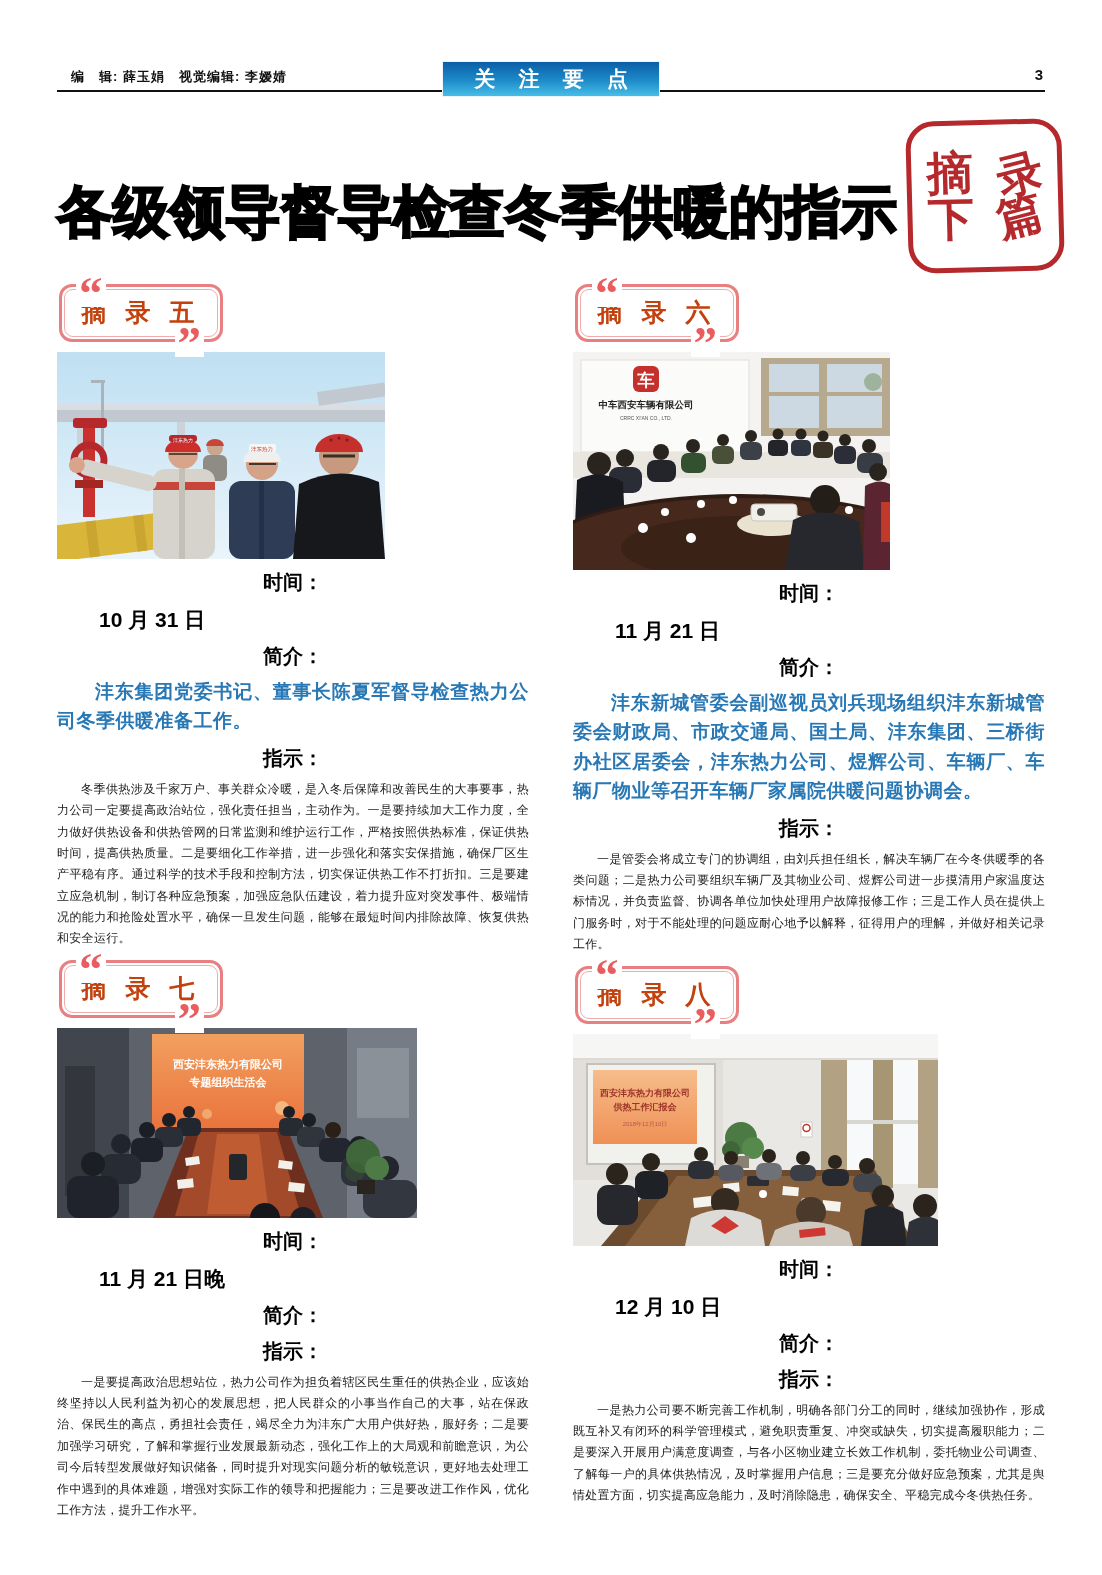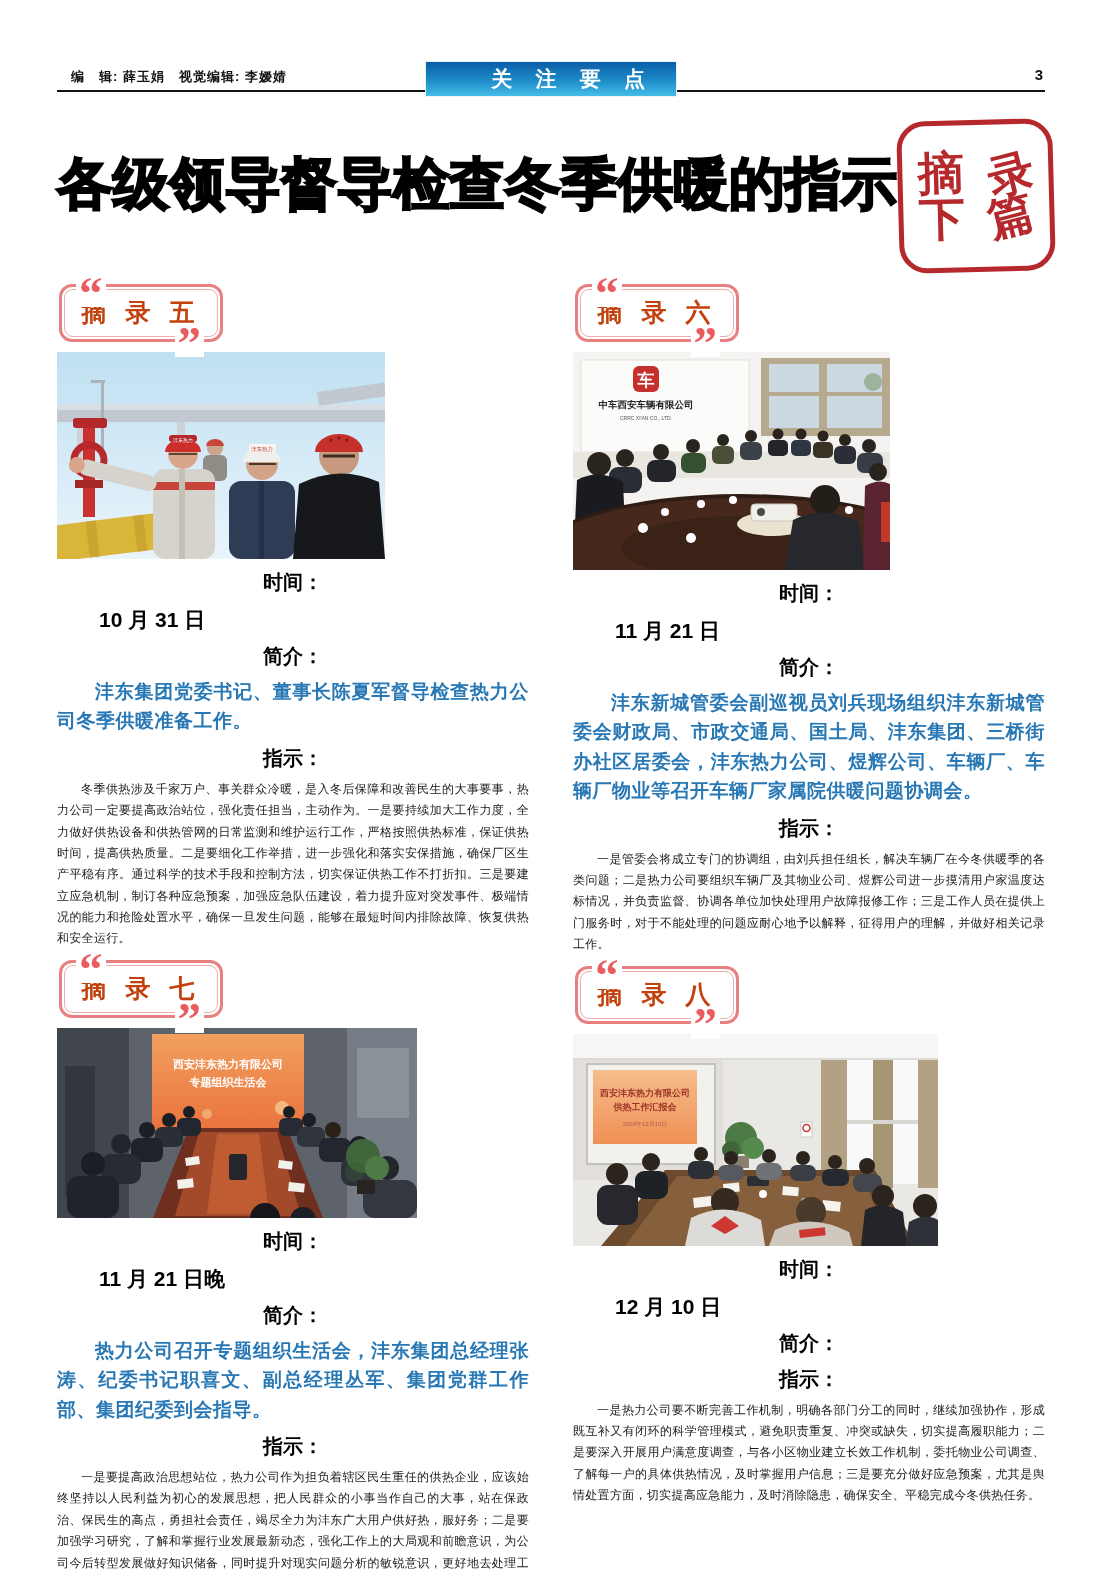--- a/index.html
+++ b/index.html
@@ -13,24 +13,23 @@
   .topbar .rule{position:absolute;left:0;right:0;top:30px;height:2px;background:#111;}
   .editor-line{position:absolute;left:14px;top:8px;font-size:13px;font-weight:bold;letter-spacing:1px;}
   .page-number{position:absolute;right:2px;top:6px;font-size:15px;font-weight:bold;}
   .banner{
     position:absolute;left:50%;top:2px;transform:translateX(-50%);
     width:216px;height:34px;line-height:34px;text-align:center;
     background:linear-gradient(180deg,#0b5ea6 0%,#1d8cc9 55%,#47bde8 100%);
     color:#fff;font-family:"Liberation Serif",serif;font-weight:bold;
     font-size:21px;letter-spacing:9px;text-indent:9px;
     box-shadow:0 0 0 1px #e9f4fb;
-    padding-left:34px;
-  }
-  
-  .title-row{display:flex;align-items:flex-start;padding:0 57px;margin-top:6px;gap:1px;}
+  }
+  
+  .title-row{display:flex;align-items:center;padding:0 57px;margin-top:6px;gap:10px;}
   .main-title{
     flex:1;margin:34px 0 0 0;font-size:56px;font-weight:900;color:#000;
     letter-spacing:0;-webkit-text-stroke:2.2px #000;white-space:nowrap;line-height:1.15;
   }
   .stamp{
     flex:0 0 auto;width:138px;height:130px;border:5px solid #b5282c;border-radius:28px;
     display:grid;grid-template-columns:1fr 1fr;place-items:center;align-content:center;
     transform:rotate(-1.5deg);padding:6px 4px;margin-top:2px;
     font-family:"Liberation Serif",serif;font-weight:bold;color:#b5282c;font-size:46px;line-height:1;
   }
@@ -235,21 +234,20 @@
           <circle cx="298" cy="144" r="10" fill="#39583473"></circle>
           <rect x="300" y="152" width="18" height="14" fill="#2a2420"></rect>
 
           <circle cx="208" cy="190" r="15" fill="#15171c"></circle>
           <circle cx="246" cy="192" r="13" fill="#1c1f25"></circle>
         </svg>
       </figure>
       <div class="field-label">时间：</div>
       <div class="date-value">11 月 21 日晚</div>
       <div class="field-label">简介：</div>
-      <p class="brief-text">热力公司召开专题组织生活会，沣东集团总经理张涛、纪委书记职喜文、副总经理丛军、集团党群工作部、集团纪委到会指导。</p>
       <div class="field-label">指示：</div>
       <p class="directive-text">一是要提高政治思想站位，热力公司作为担负着辖区民生重任的供热企业，应该始终坚持以人民利益为初心的发展思想，把人民群众的小事当作自己的大事，站在保政治、保民生的高点，勇担社会责任，竭尽全力为沣东广大用户供好热，服好务；二是要加强学习研究，了解和掌握行业发展最新动态，强化工作上的大局观和前瞻意识，为公司今后转型发展做好知识储备，同时提升对现实问题分析的敏锐意识，更好地去处理工作中遇到的具体难题，增强对实际工作的领导和把握能力；三是要改进工作作风，优化工作方法，提升工作水平。</p>
     </section>
   </div>
 
   <div class="col">
 
     <section class="excerpt h-fix-r">
       <div class="badge">
         <span class="q q-open">“</span>

